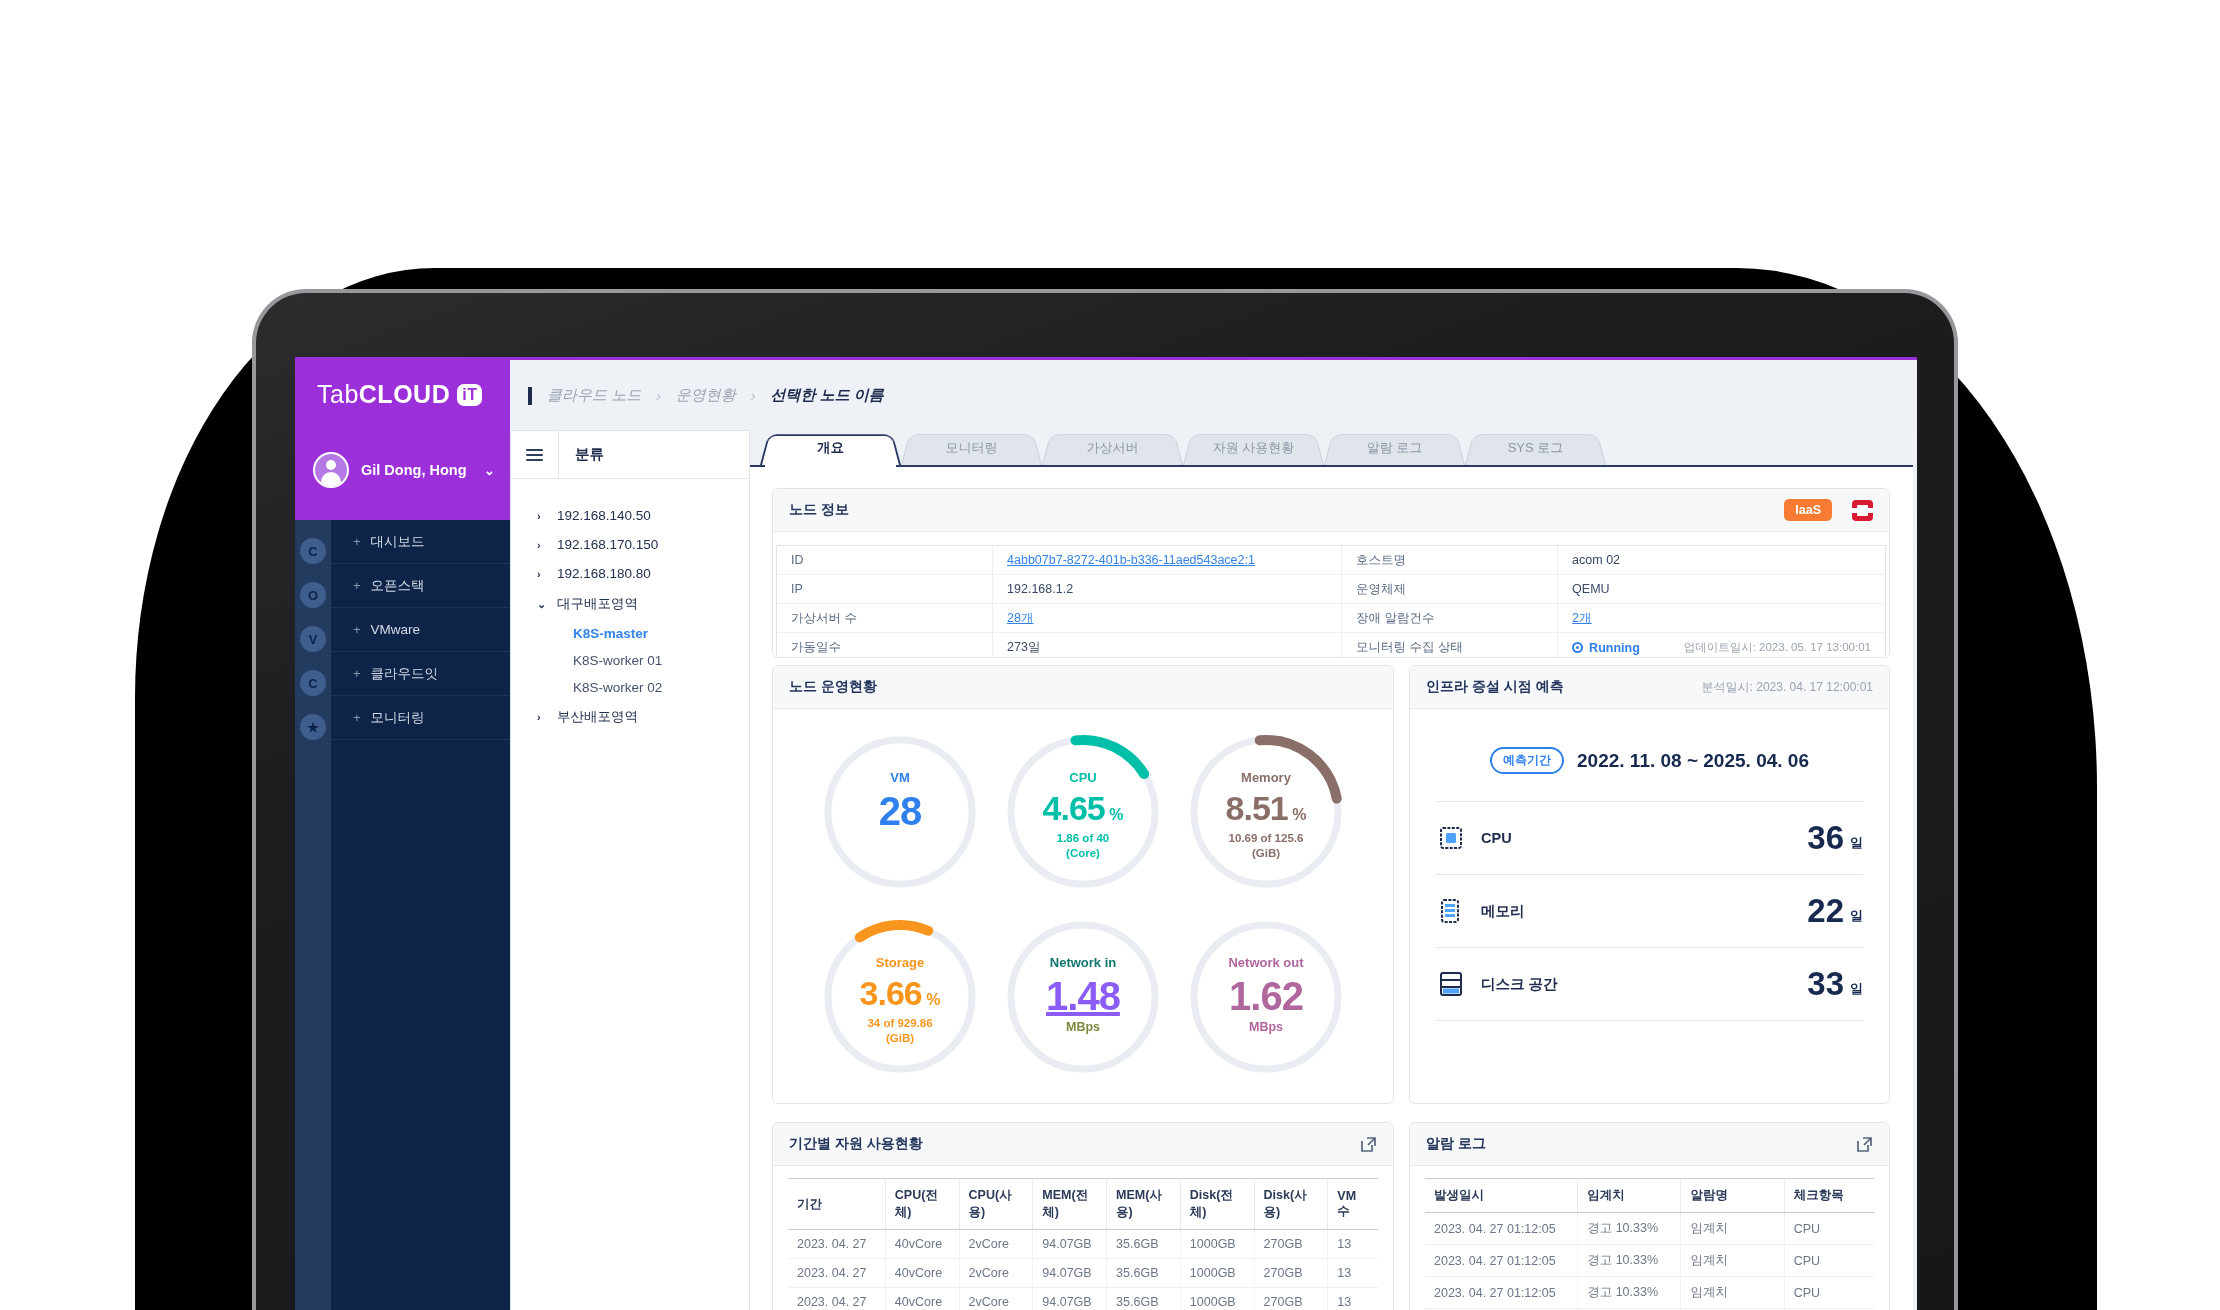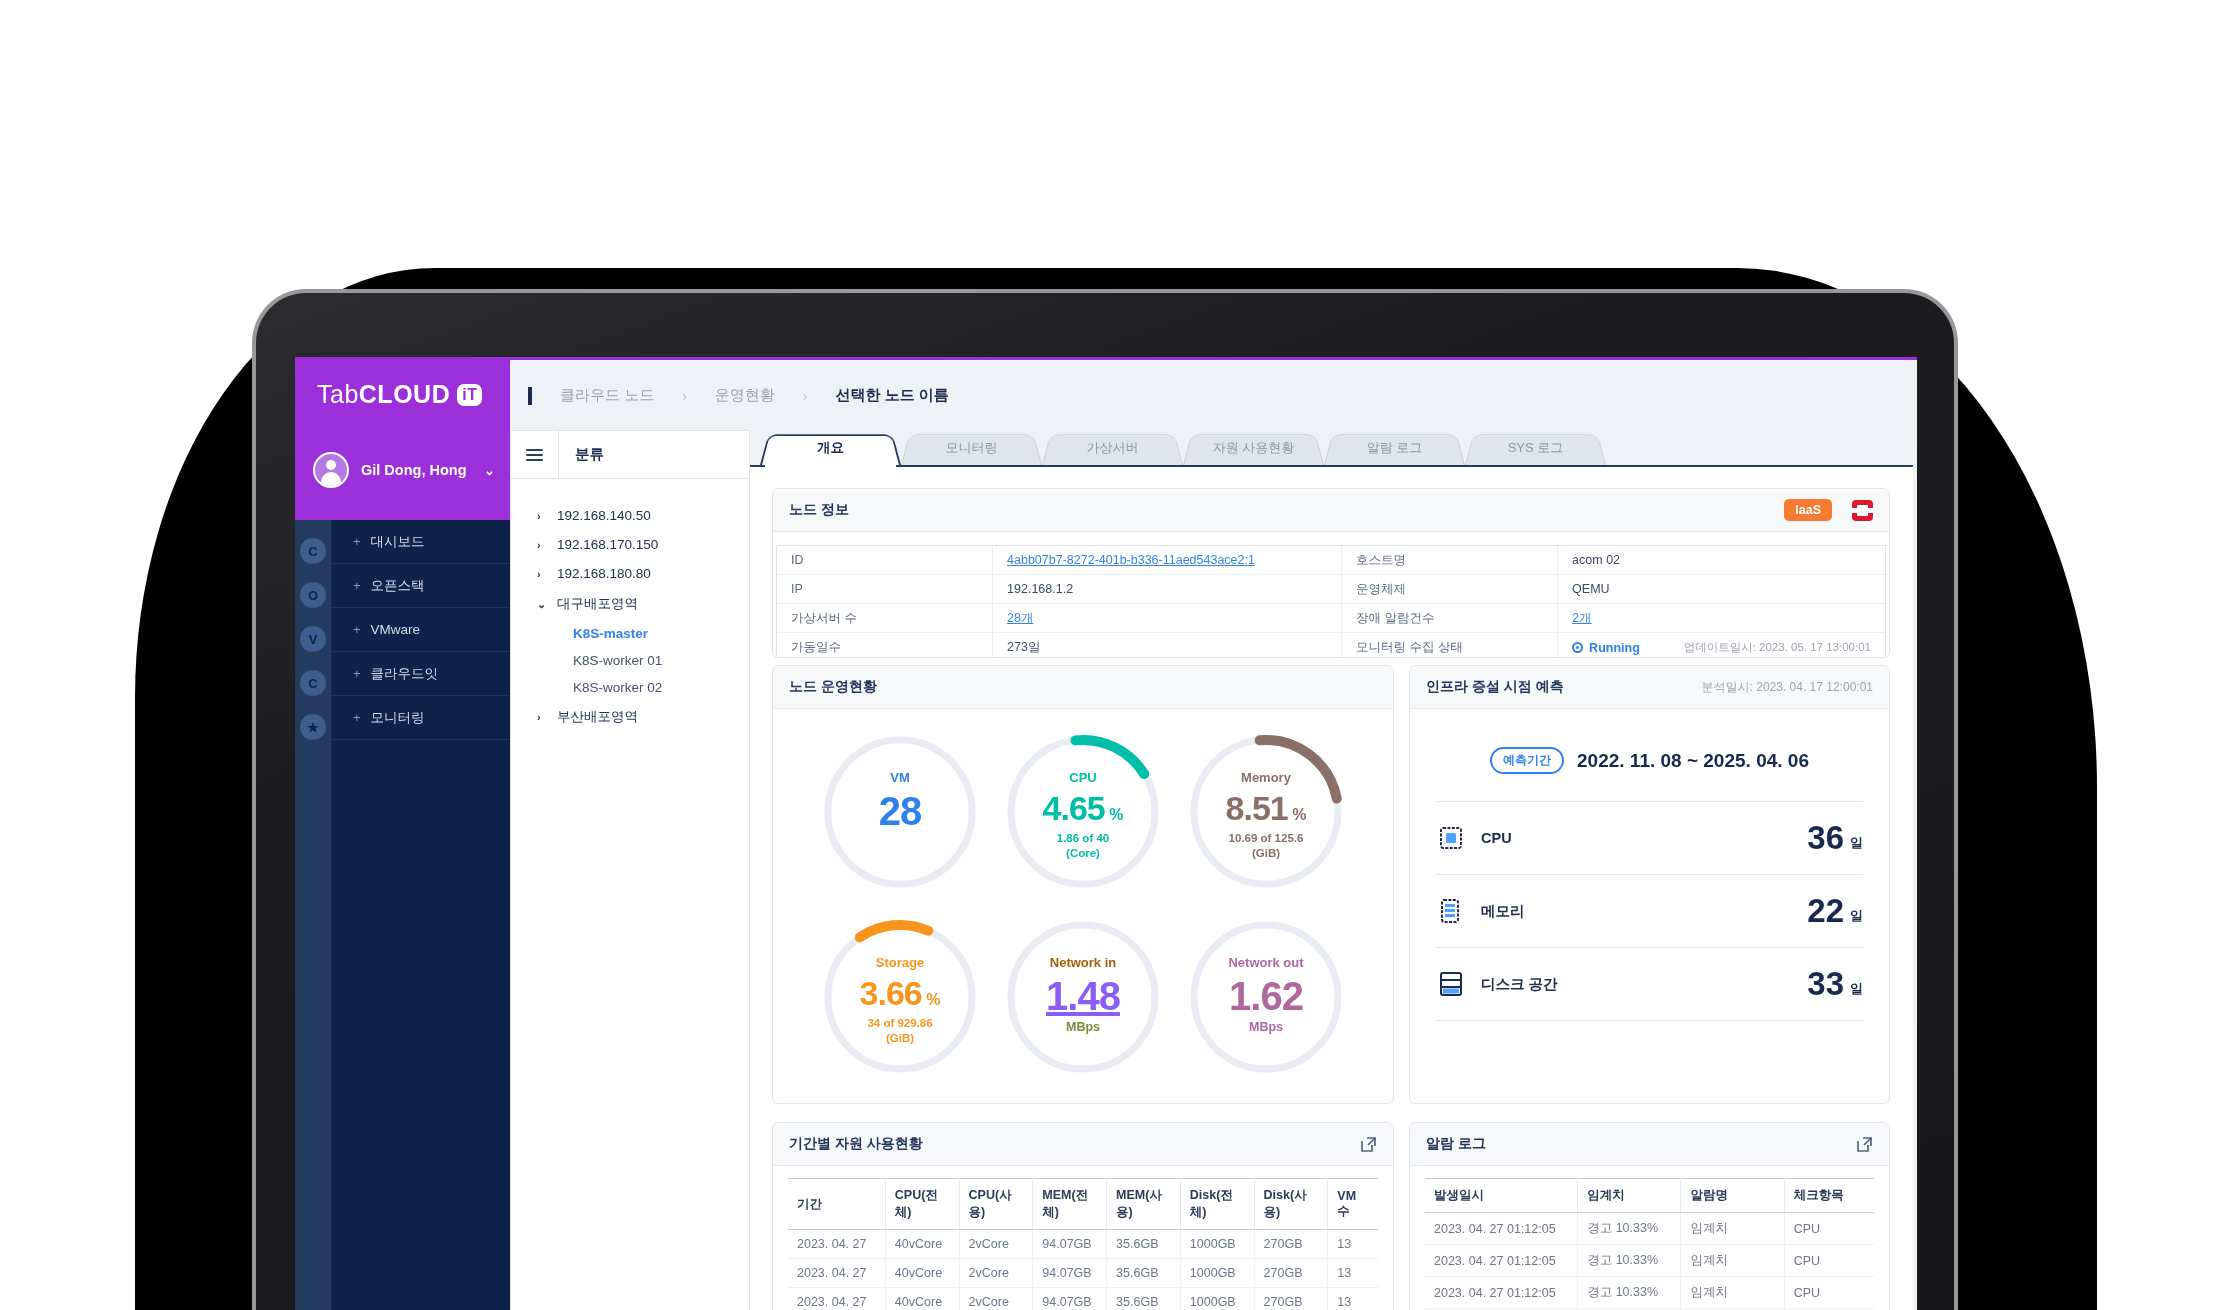--- a/index.html
+++ b/index.html
@@ -36,21 +36,21 @@
   .rail-ic { width:26px; height:26px; border-radius:50%; background:#3F5D8D; color:#0D2348;
              font-weight:800; font-size:13px; display:flex; align-items:center; justify-content:center; cursor:pointer; }
   .menu { flex:1; }
   .menu-item { height:44px; display:flex; align-items:center; padding-left:22px; gap:10px;
                border-bottom:1px solid rgba(255,255,255,.07); cursor:pointer; }
   .menu-item .plus { color:#8a96ad; font-size:13px; }
   .menu-item .mlabel { color:#D6DCE8; font-size:13.5px; }
 
   
   .topbar { position:absolute; left:215px; right:0; top:0; height:70px; background:#EEF1F5; }
-  .crumbs { position:absolute; left:18px; top:26px; display:flex; align-items:center; gap:28px; font-size:15px; }
+  .crumbs { position:absolute; left:18px; top:26px; display:flex; align-items:center; gap:15px; font-size:15px;font-style:italic; }
   .crumb-bar { width:4px; height:18px; background:#1E2B4D; }
   .crumb { color:#9AA3B1; }
   .crumb-sep { color:#B6BDC9; font-size:14px; }
   .crumb-cur { color:#1E2B4D; font-weight:800; }
 
   
   .tree { position:absolute; left:215px; top:70px; width:240px; bottom:0; background:#fff;
           border:1px solid #E0E4EB; border-bottom:none; }
   .tree-head { height:48px; border-bottom:1px solid #E0E4EB; display:flex; align-items:stretch; }
   .tree-burger { width:48px; border-right:1px solid #E0E4EB; display:flex; align-items:center; justify-content:center; cursor:pointer; }
@@ -378,21 +378,21 @@
                   </svg>
                 <div class="gtxt gname" style="color: rgb(248, 149, 29);">Storage</div>
                 <div class="gtxt gval" style="color: rgb(248, 149, 29);"><span>3.66</span><span class="unit"> <span>%</span></span></div>
                 <div class="gtxt gsub gsub1" style="color: rgb(248, 149, 29);">34 of 929.86</div>
                 <div class="gtxt gsub gsub2" style="color: rgb(248, 149, 29);">(GiB)</div>
               </div>
               <div class="gauge">
                 <svg width="160" height="160" viewBox="0 0 160 160">
                     <circle cx="80" cy="80" r="72" fill="#fff" stroke="#E9ECF2" stroke-width="7"></circle>
                   </svg>
-                <div class="gtxt gname" style="color: #a16207;">Network in</div>
+                <div class="gtxt gname" style="color: #0f766e;">Network in</div>
                 <div class="gtxt gval big" style="color: #8b5cf6; text-decoration: underline;"><span>1.48</span></div>
                 <div class="gtxt gsub mb" style="color: rgb(122, 138, 62);">MBps</div>
               </div>
               <div class="gauge">
                 <svg width="160" height="160" viewBox="0 0 160 160">
                     <circle cx="80" cy="80" r="72" fill="#fff" stroke="#E9ECF2" stroke-width="7"></circle>
                   </svg>
                 <div class="gtxt gname" style="color: rgb(176, 103, 158);">Network out</div>
                 <div class="gtxt gval big" style="color: rgb(176, 103, 158);"><span>1.62</span></div>
                 <div class="gtxt gsub mb" style="color: rgb(176, 103, 158);">MBps</div>

